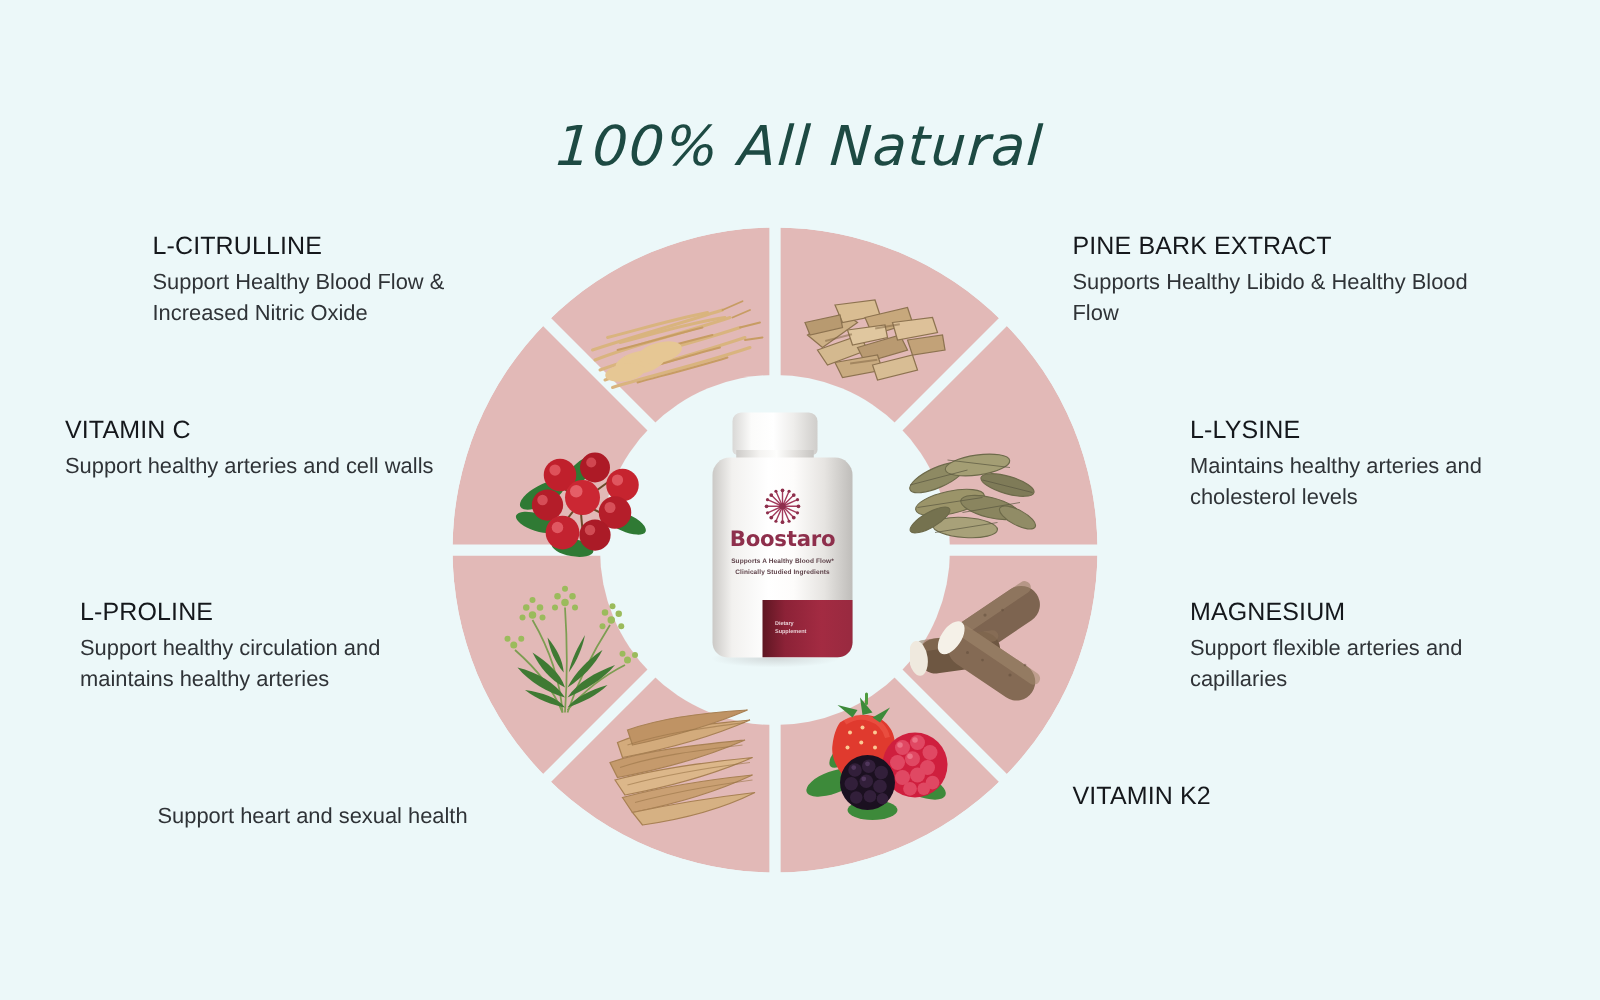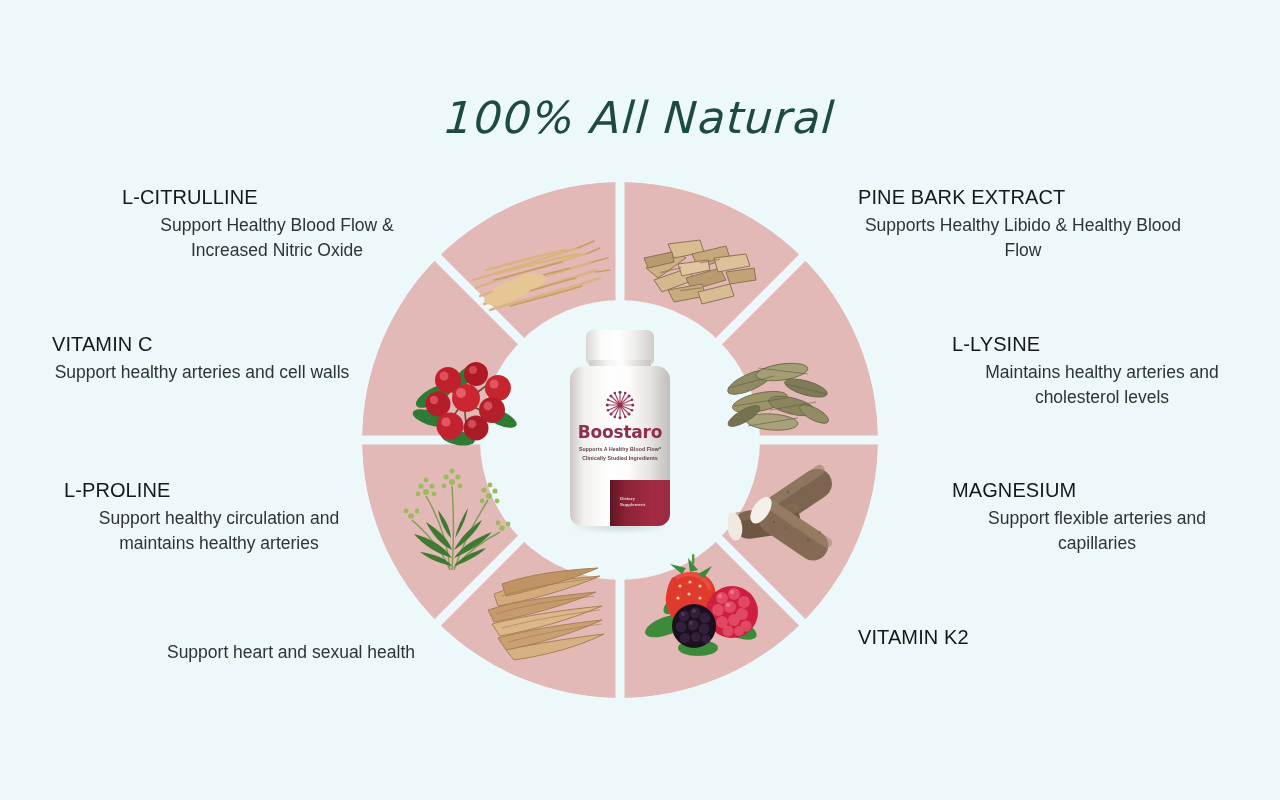--- a/index.html
+++ b/index.html
@@ -55,21 +55,21 @@
     border-radius:7px 7px 4px 4px;
     background:linear-gradient(90deg,#d9d8d6 0%,#fbfbfa 22%,#ffffff 48%,#eeedeb 72%,#cfcdca 100%);
   }
   .bt-neck{
     position:absolute; left:27px; top:30px;
     width:62px; height:10px;
     background:linear-gradient(90deg,#cdcbc8 0%,#f4f3f1 30%,#fdfdfc 52%,#e3e1de 76%,#c6c4c1 100%);
   }
   .bt-body{
     position:absolute; left:8px; top:36px;
-    width:100px; height:160px;
+    width:112px; height:160px;
     border-radius:14px 14px 12px 12px;
     background:linear-gradient(90deg,#cbc9c6 0%,#f2f1ef 14%,#ffffff 40%,#fdfcfb 58%,#e6e4e1 80%,#bfbdba 100%);
     overflow:hidden;
   }
   .bt-logo{
     position:absolute; left:50%; top:24px;
     transform:translateX(-50%);
     width:30px; height:30px;
   }
   .bt-brand{
@@ -117,21 +117,20 @@
 
   
   .blk{ position:absolute; }
   .blk h3{
     font-size:20px; font-weight:400; color:#15181c;
     letter-spacing:0.1px; margin-bottom:5px; line-height:1.1;
   }
   .blk p{
     font-size:17.5px; font-weight:400; color:#2f3337;
     line-height:1.42;
-    text-align:center;
   }
   .blk.right{ text-align:left; }
 
   
   #b-citrulline{ left:122px;  top:186px;  width:310px; }
   #b-vitc{      left:52px;   top:333px;  width:300px; }
   #b-proline{   left:52px;   top:479px;  width:310px;margin-left:12px; }
   #b-coq10{     left:126px;  top:640px;  width:330px; }
   
   #b-pinebark{  left:858px;  top:186px;  width:330px; }

